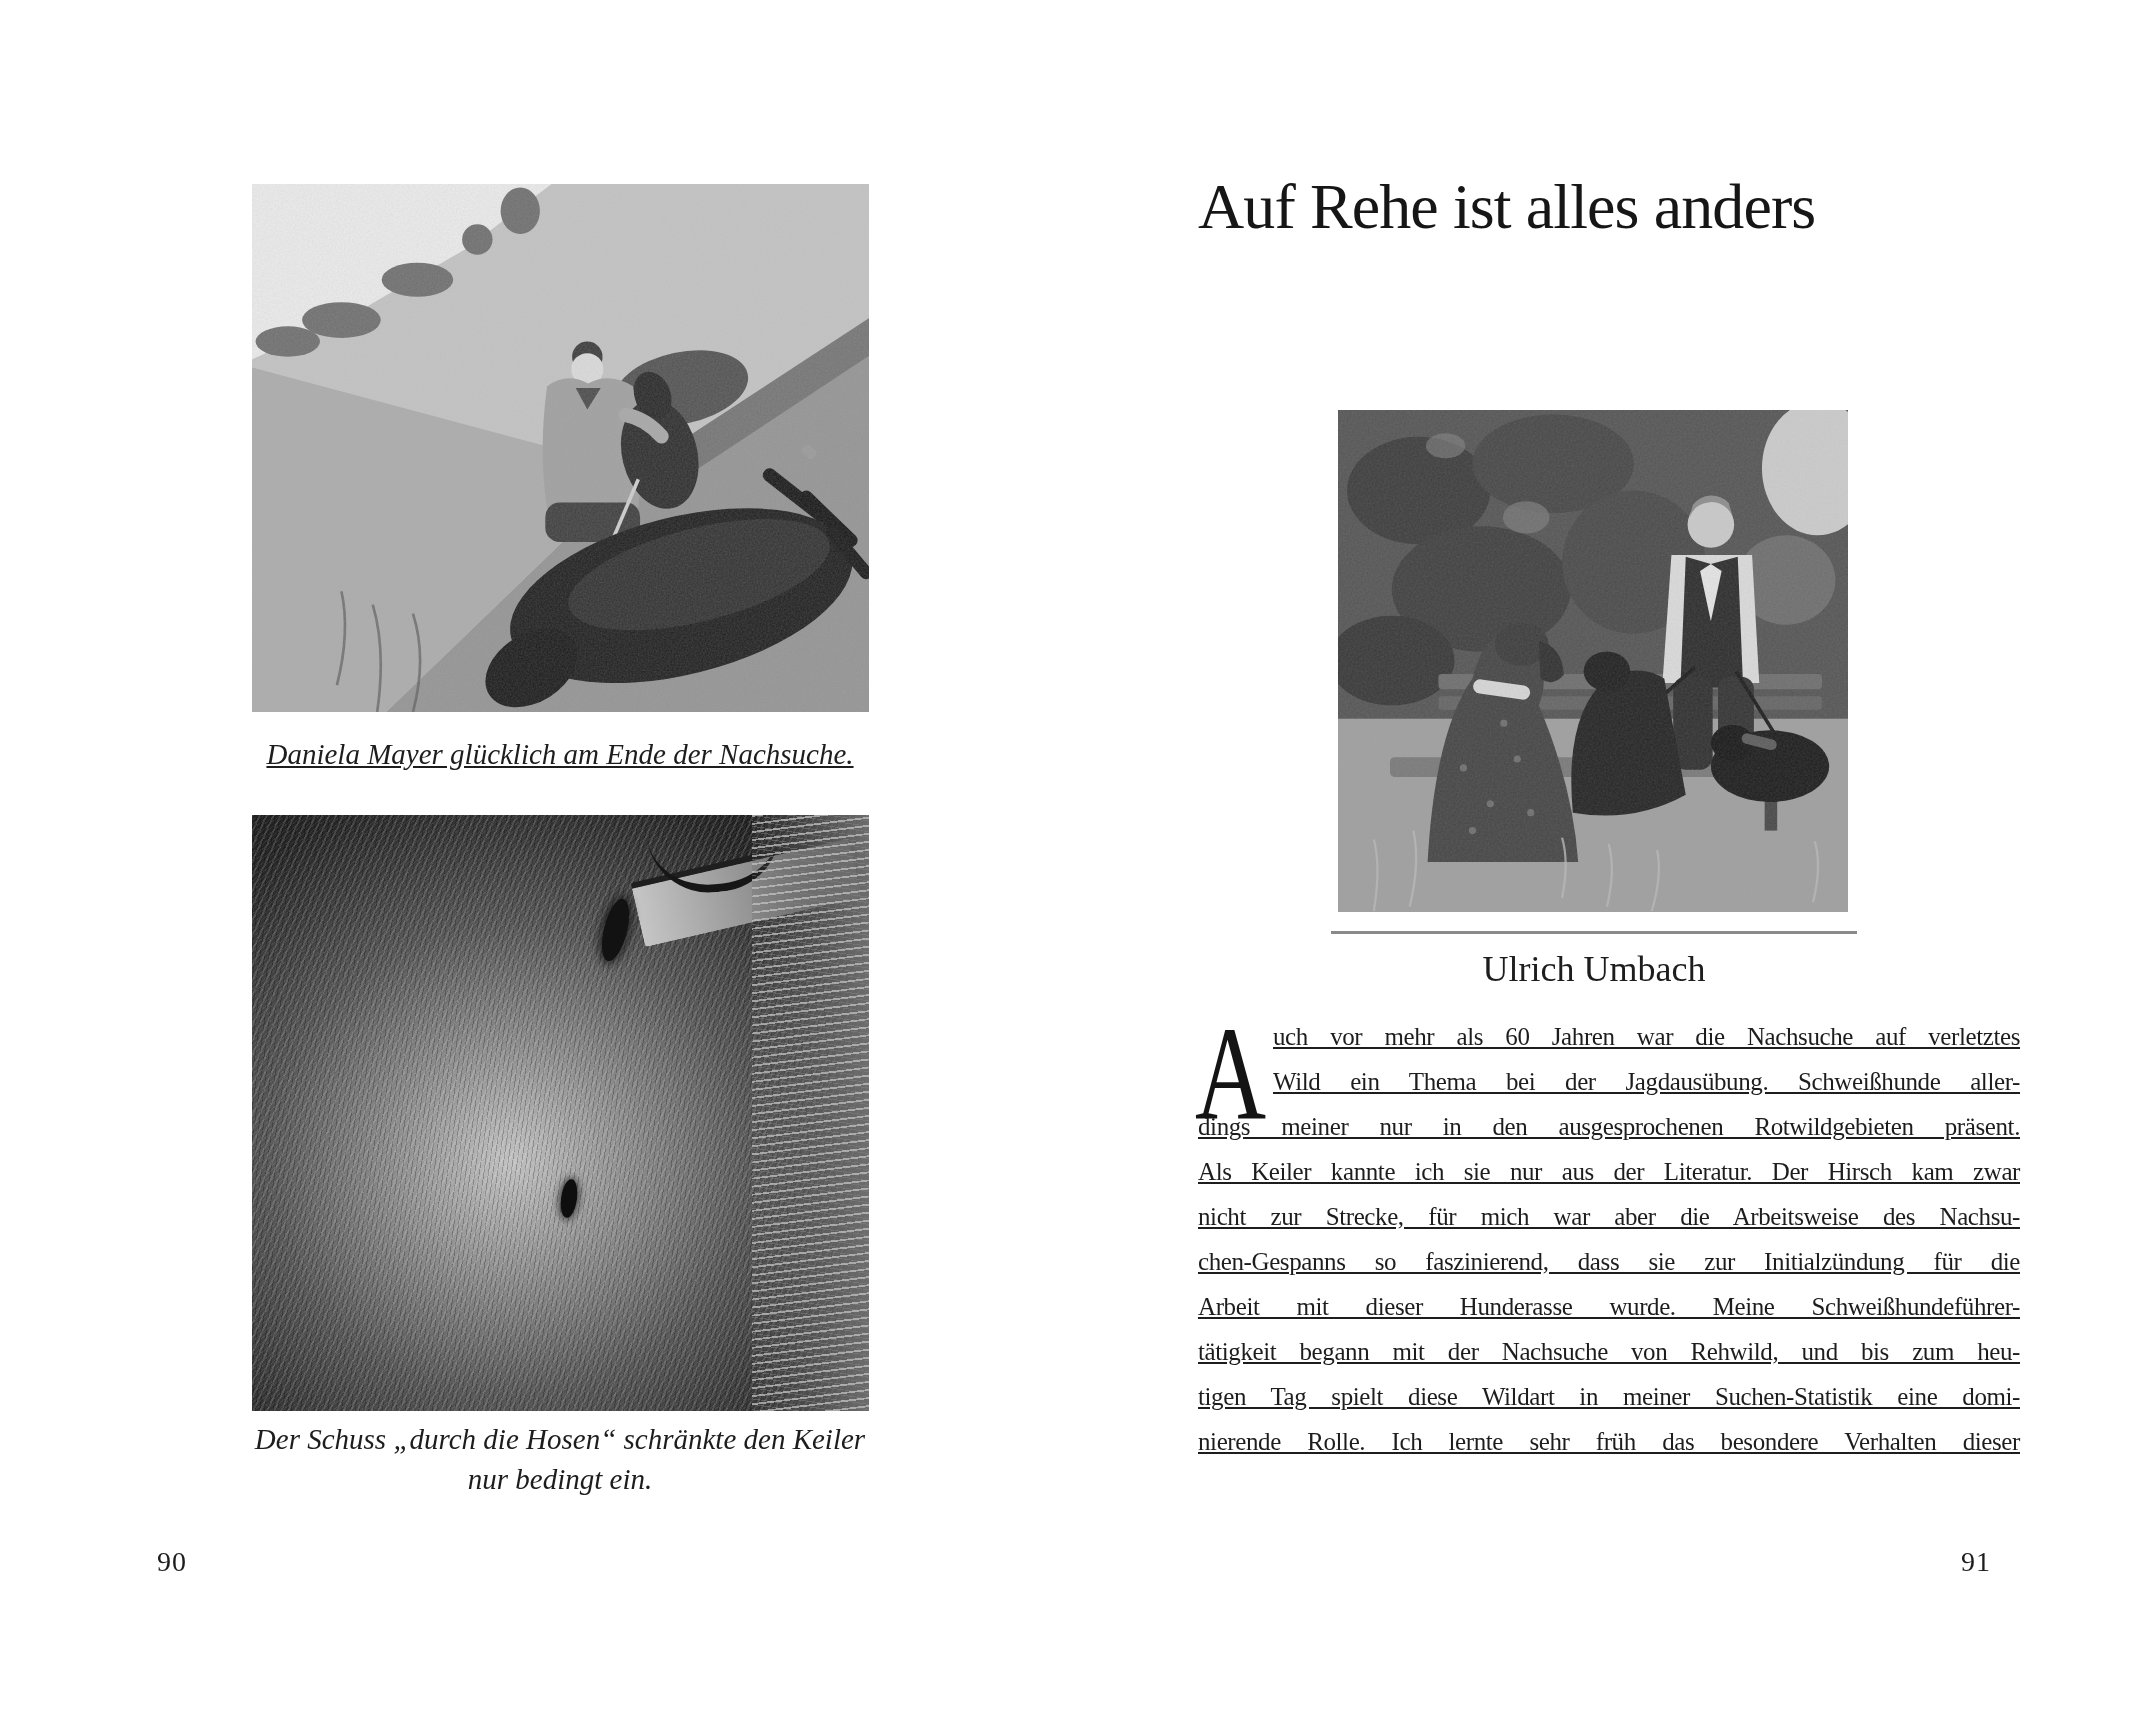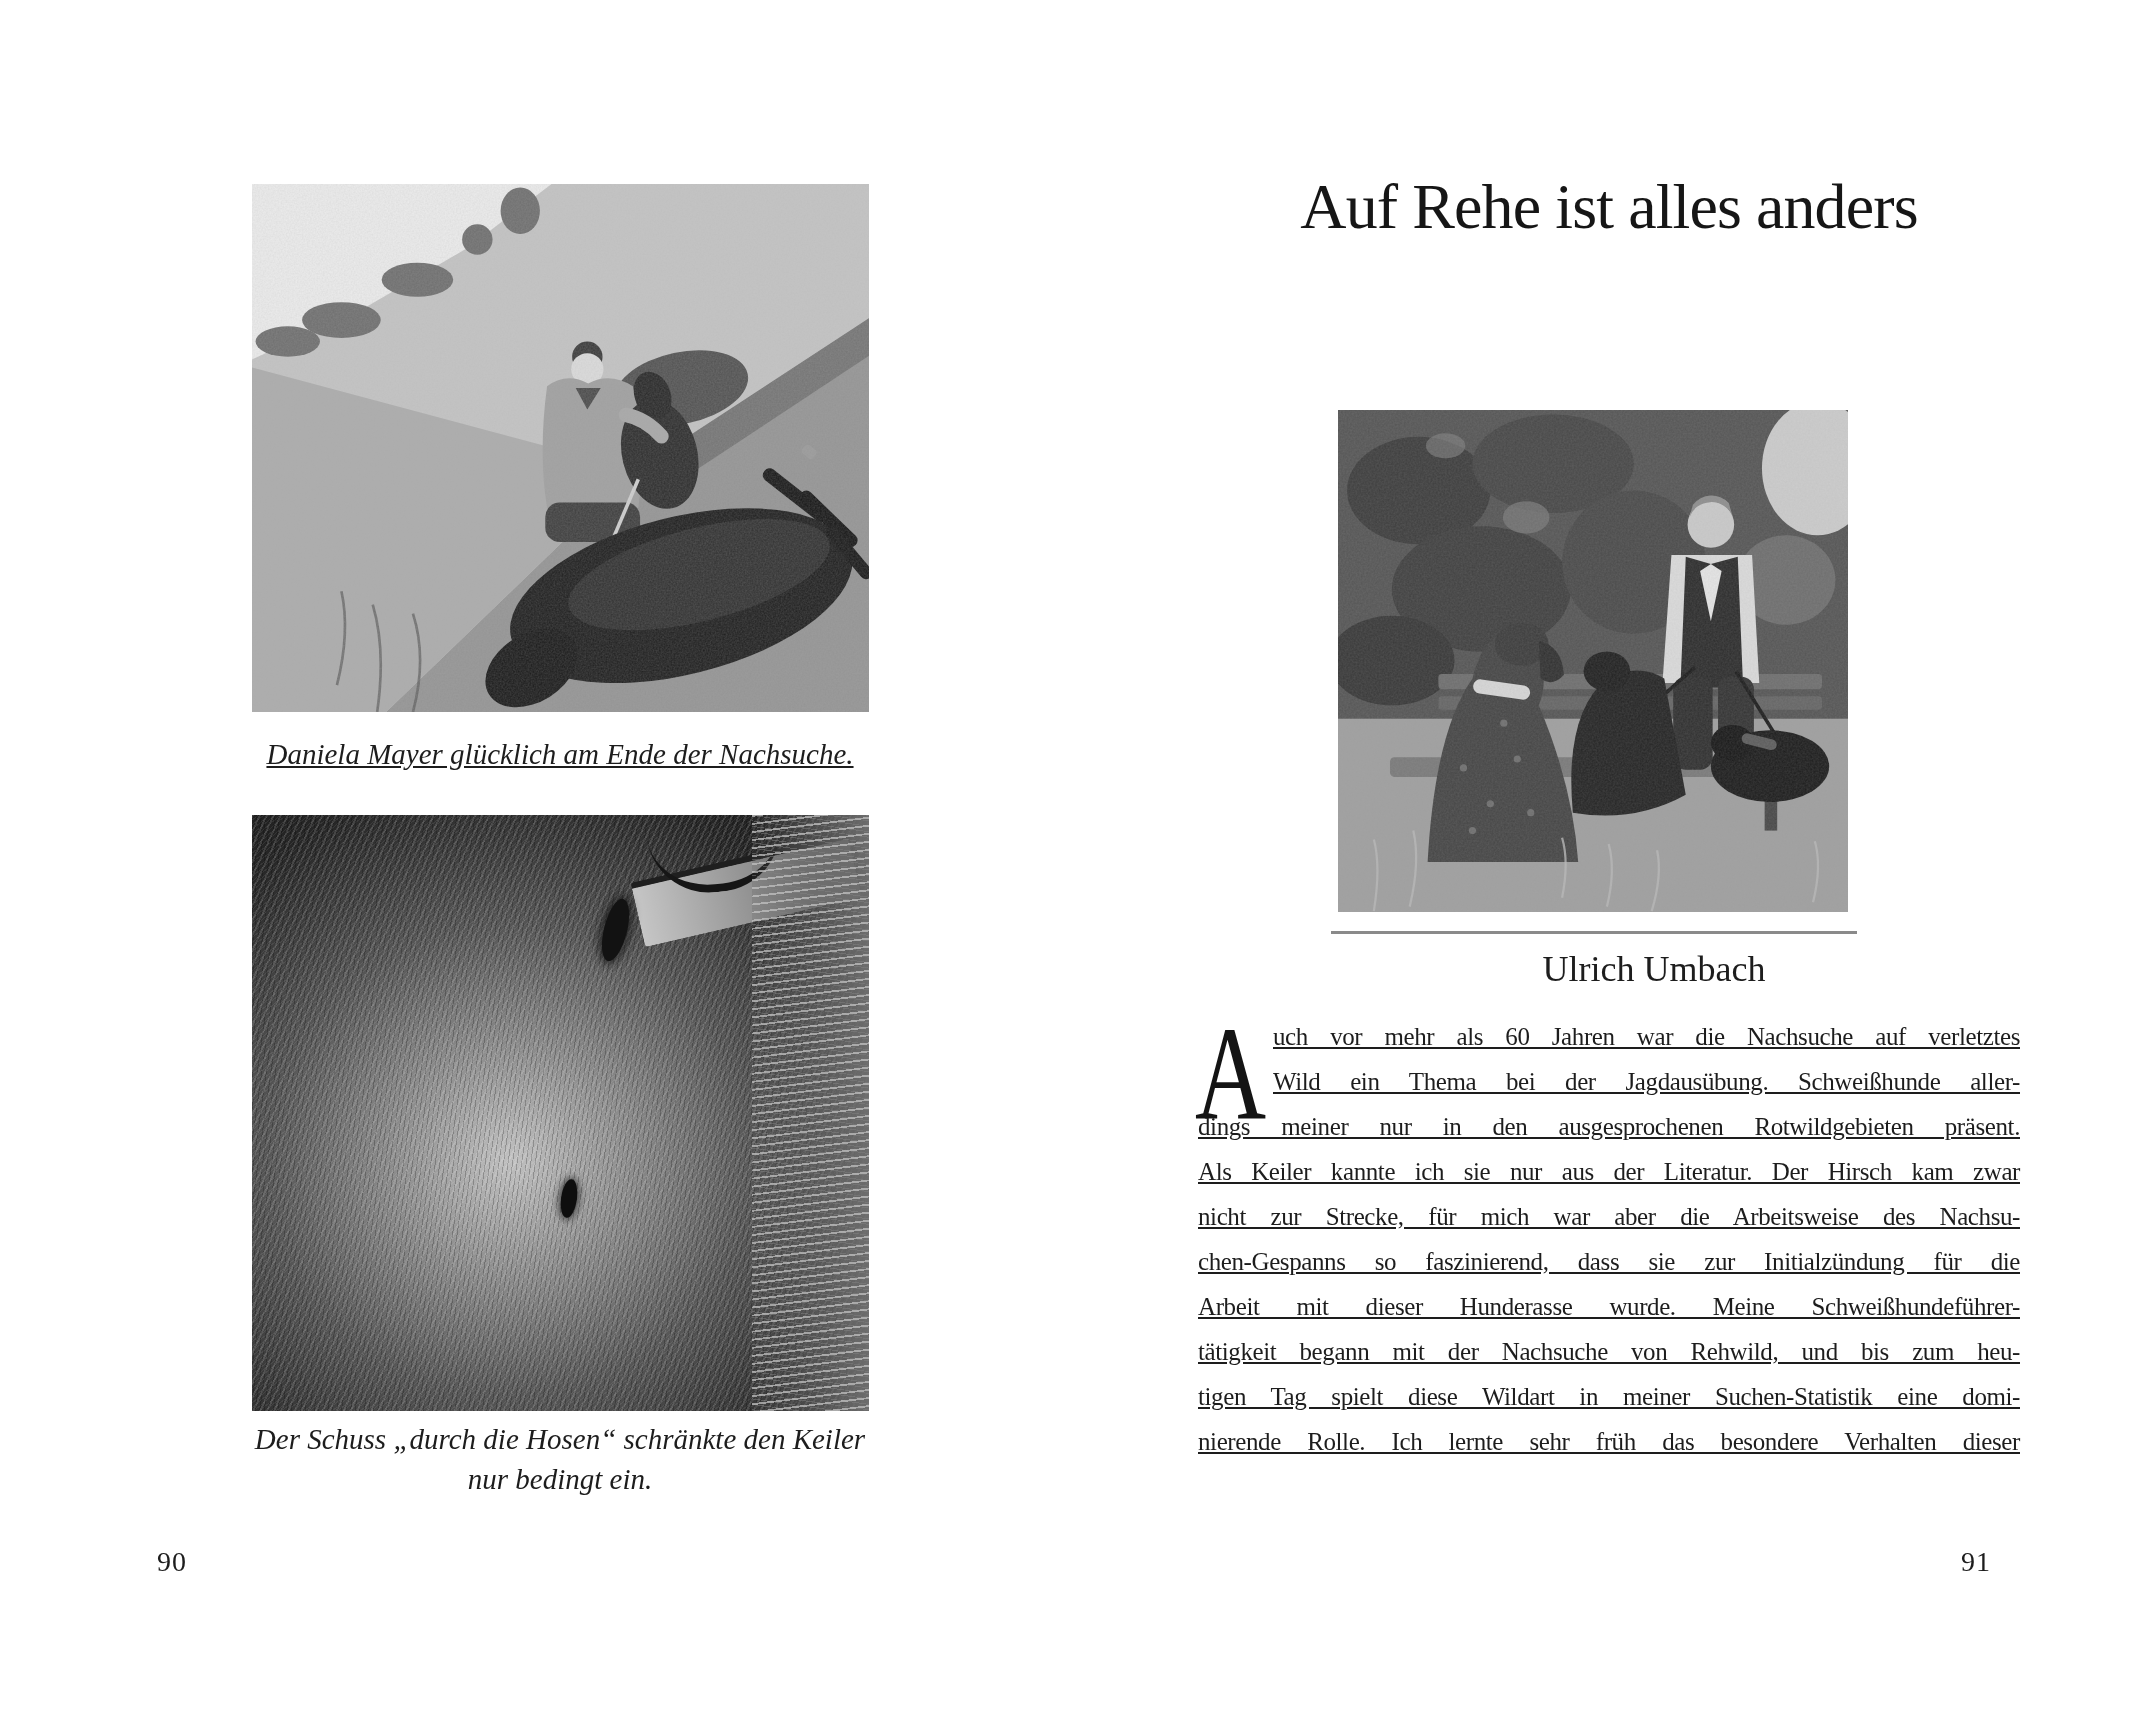--- a/index.html
+++ b/index.html
@@ -34,24 +34,24 @@
     border-bottom:8px solid #161616;border-radius:0 0 63px 63px;transform:rotate(-6deg);}
   
   .caption{position:absolute;left:202px;width:716px;text-align:center;font-style:italic;
     font-size:29px;line-height:40px;}
   .caption-1{top:734px;text-decoration:underline;}
   .caption-2{top:1419px;}
   .page-number{position:absolute;font-size:28px;letter-spacing:0.9px;}
   .pn-left{left:157px;top:1546px;}
   .pn-right{left:1961px;top:1546px;}
   
-  .chapter-title{position:absolute;left:1198px;top:170px;width:822px;text-align:center;
+  .chapter-title{position:absolute;left:1198px;top:170px;width:822px;
     font-size:64px;letter-spacing:-0.9px;white-space:nowrap;color:#161616;}
   .divider{position:absolute;left:1331px;top:931px;width:526px;height:2.7px;background:#8a8a8a;}
-  .author{position:absolute;left:1391px;top:948px;width:526px;text-align:center;font-size:36px;}
+  .author{position:absolute;left:1331px;top:948px;width:526px;text-align:center;font-size:36px;}
   .bodytext{position:absolute;left:1198px;top:1014px;width:822px;}
   .bline{font-size:25px;line-height:45px;letter-spacing:-0.4px;
     text-align:justify;text-align-last:justify;text-justify:inter-word;white-space:normal;text-decoration:underline;}
   .bline.indent{padding-left:75px;}
   .dropcap{position:absolute;left:1195px;top:1007px;font-size:133px;line-height:1;
     transform:scaleX(0.74);transform-origin:left top;color:#141414;}
 </style>
 </head>
 <body>
 

